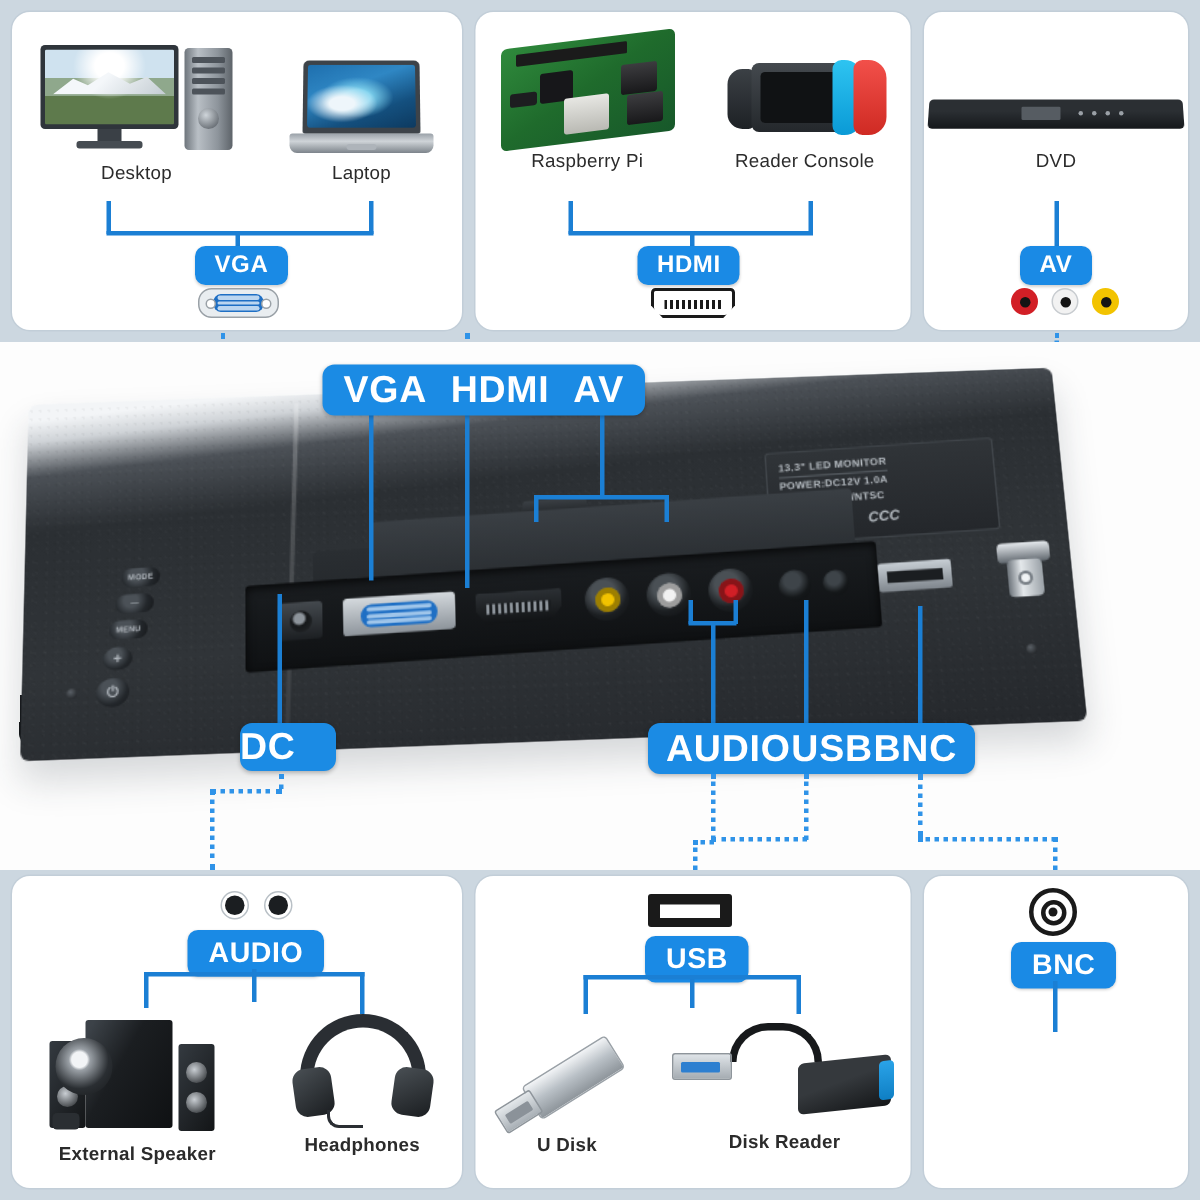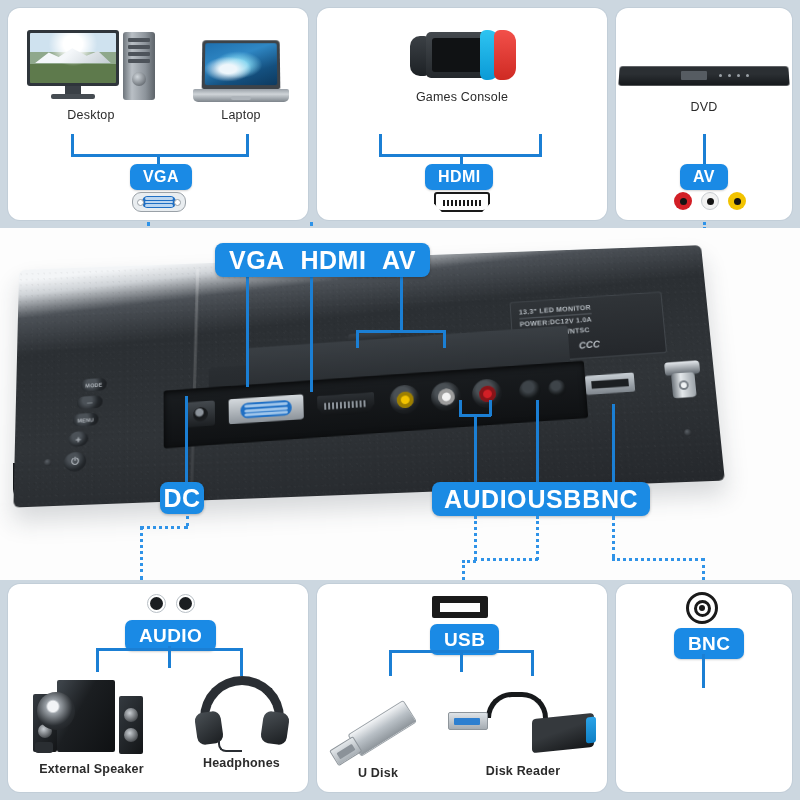--- a/index.html
+++ b/index.html
@@ -484,29 +484,41 @@
             <i></i>
             <i></i>
           </div>
         </div>
     </div>
   </div>
 
   <div class="panel" style="left:317px;top:8px;width:290px;height:212px;">
     <div class="devrow" style="top:18px;">
       <div class="dev">
+        <div class="rpi">
+          <div class="pcb"></div>
+            <div class="gpio"></div>
+            <div class="soc"></div>
+          <div class="eth"></div>
+            <div class="usb1"></div>
+            <div class="usb2"></div>
+            <div class="hd"></div>
+        </div>
+        <div class="dev-caption">Raspberry Pi</div>
+      </div>
+      <div class="dev">
         <div class="switchc">
           <div class="jlleft"></div>
             <div class="body">
               <div class="scr"></div>
             </div>
           <div class="jl"></div>
             <div class="jr"></div>
         </div>
-        <div class="dev-caption">Games Console</div>
+        <div class="dev-caption">Reader Console</div>
       </div>
     </div>
     <div class="ln lnv" style="left:62px;top:126px;height:22px;"></div>
     <div class="ln lnv" style="left:222px;top:126px;height:22px;"></div>
     <div class="ln lnh" style="left:62px;top:146px;width:163px;"></div>
     <div class="ln lnv" style="left:143px;top:146px;height:12px;"></div>
     <div class="tag sm" style="left:108px;top:156px;">HDMI</div>
     <div style="position:absolute;left:117px;top:184px;">
       <div class="hdmi-icon"></div>
     </div>
@@ -628,21 +640,21 @@
     <div class="ln lnv" style="left:356px;top:102px;height:18px;"></div>
     <div class="ln lnv" style="left:443px;top:102px;height:18px;"></div>
 
     <div class="barlabel" style="left:215px;top:15px;width:215px;height:34px;padding:0 14px;box-sizing:border-box;justify-content:space-between;">
       <span>VGA</span>
       <span>HDMI</span>
       <span>AV</span>
     </div>
 
     <div class="ln lnv" style="left:185px;top:168px;height:88px;"></div>
-    <div class="barlabel" style="left:160px;top:254px;width:44px;height:32px;justify-content:center;">
+    <div class="barlabel" style="left:160px;top:254px;width:64px;height:32px;">
       <span>DC</span>
     </div>
 
     <div class="ln lnv" style="left:459px;top:172px;height:16px;"></div>
     <div class="ln lnh" style="left:459px;top:186px;width:32px;"></div>
     <div class="ln lnv" style="left:489px;top:172px;height:16px;"></div>
     <div class="ln lnv" style="left:474px;top:186px;height:70px;"></div>
     <div class="ln lnv" style="left:536px;top:172px;height:84px;"></div>
     <div class="ln lnv" style="left:612px;top:176px;height:80px;"></div>
 
@@ -716,21 +728,21 @@
       <div class="usb-icon">
           <i></i>
         </div>
     </div>
     <div class="tag md" style="left:113px;top:40px;">USB</div>
     <div class="ln lnv" style="left:143px;top:66px;height:22px;"></div>
     <div class="ln lnh" style="left:72px;top:66px;width:145px;"></div>
     <div class="ln lnv" style="left:72px;top:66px;height:26px;"></div>
     <div class="ln lnv" style="left:214px;top:66px;height:26px;"></div>
 
-    <div class="devrow" style="top:102px;">
+    <div class="devrow" style="top:92px;">
       <div class="dev">
         <div class="udisk">
           <div class="shell"></div>
             <div class="plug"></div>
         </div>
         <div class="dev-caption" style="font-weight:700;margin-top:-2px;">U Disk</div>
       </div>
       <div class="dev" style="margin-bottom:2px;">
         <div class="reader">
           <div class="cable"></div>

